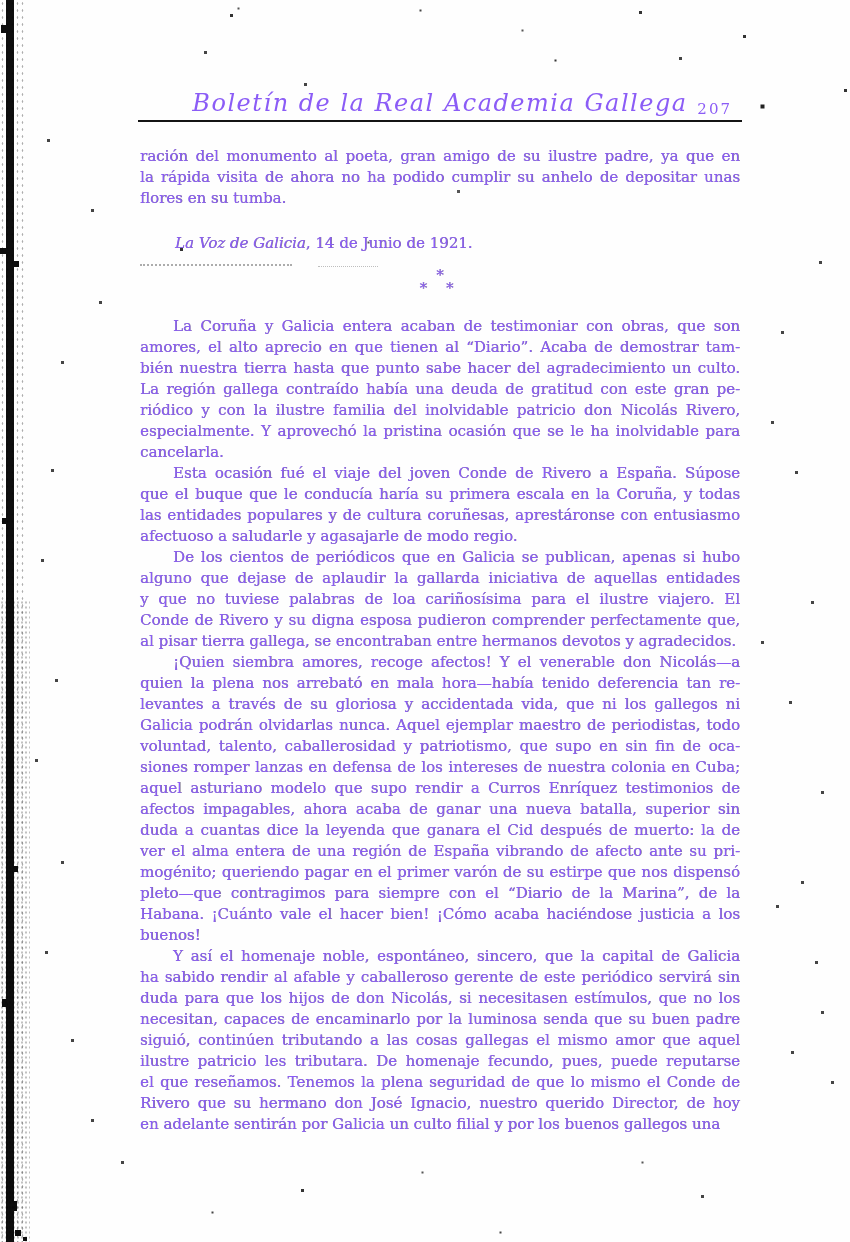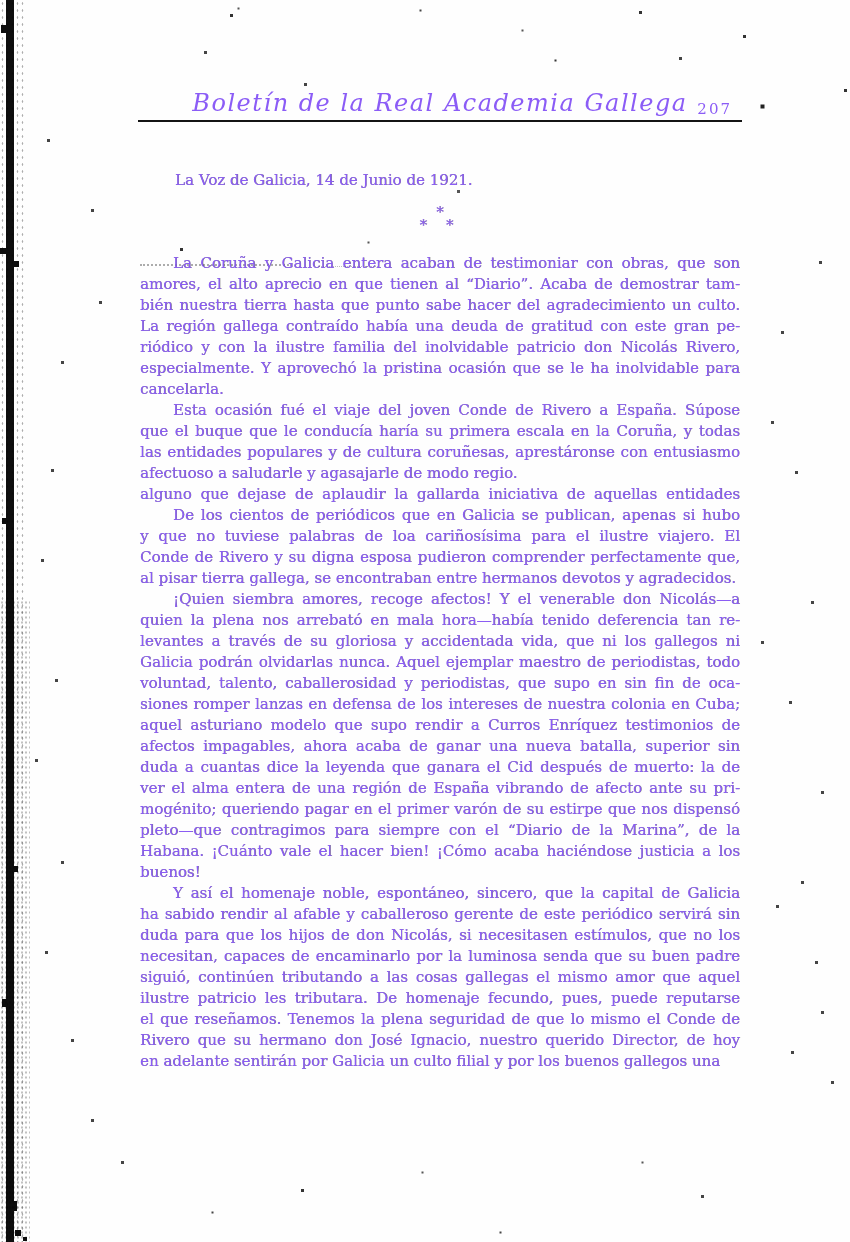--- a/index.html
+++ b/index.html
@@ -52,21 +52,21 @@
 
   
   .body-content{position:absolute;left:140px;top:146px;width:600px;
     font-size:15px;line-height:21px;
     text-shadow:.35px 0 0 rgba(20,20,20,.55);}
   .para{margin:0;}
   .line{text-align:justify;text-align-last:justify;white-space:normal;}
   .line.last{text-align-last:left;}
   .line.indent{text-indent:33px;}
   .dateline{margin-top:24px;padding-left:35px;}
-  .dateline .src{}
+  .dateline .src{font-style:italic;}
   .separator{margin-top:15px;margin-bottom:21px;text-align:center;
     font-size:15px;line-height:13px;}
   .separator .ast-row{letter-spacing:0;}
   .separator .ast-row.wide{letter-spacing:7px;}
 </style>
 </head>
 <body>
 
 <div class="page">
   <div class="binding-bar"></div>
@@ -76,20 +76,25 @@
   <div class="speckles"></div>
   <div class="smudge"></div>
   <div class="smudge2"></div>
 
   <div class="header">
     <span class="header-title">Boletín de la Real Academia Gallega</span>
     <span class="page-number">207</span>
   </div>
 
   <div class="body-content">
+      <div class="para">
+        <div class="line">ración del monumento al poeta, gran amigo de su ilustre padre, ya que en</div>
+        <div class="line">la rápida visita de ahora no ha podido cumplir su anhelo de depositar unas</div>
+        <div class="line last">flores en su tumba.</div>
+      </div>
       <div class="dateline"><span class="src">La Voz de Galicia</span><span>, 14 de Junio de 1921.</span></div>
       <div class="separator">
         <div class="ast-row">*</div>
         <div class="ast-row wide">* *</div>
       </div>
       <div class="para">
         <div class="line indent">La Coruña y Galicia entera acaban de testimoniar con obras, que son</div>
         <div class="line">amores, el alto aprecio en que tienen al “Diario”. Acaba de demostrar tam-</div>
         <div class="line">bién nuestra tierra hasta que punto sabe hacer del agradecimiento un culto.</div>
         <div class="line">La región gallega contraído había una deuda de gratitud con este gran pe-</div>
@@ -97,32 +102,32 @@
         <div class="line">especialmente. Y aprovechó la pristina ocasión que se le ha inolvidable para</div>
         <div class="line last">cancelarla.</div>
       </div>
       <div class="para">
         <div class="line indent">Esta ocasión fué el viaje del joven Conde de Rivero a España. Súpose</div>
         <div class="line">que el buque que le conducía haría su primera escala en la Coruña, y todas</div>
         <div class="line">las entidades populares y de cultura coruñesas, aprestáronse con entusiasmo</div>
         <div class="line last">afectuoso a saludarle y agasajarle de modo regio.</div>
       </div>
       <div class="para">
+        <div class="line indent">De los cientos de periódicos que en Galicia se publican, apenas si hubo</div>
         <div class="line">alguno que dejase de aplaudir la gallarda iniciativa de aquellas entidades</div>
-        <div class="line indent">De los cientos de periódicos que en Galicia se publican, apenas si hubo</div>
         <div class="line">y que no tuviese palabras de loa cariñosísima para el ilustre viajero. El</div>
         <div class="line">Conde de Rivero y su digna esposa pudieron comprender perfectamente que,</div>
         <div class="line last">al pisar tierra gallega, se encontraban entre hermanos devotos y agradecidos.</div>
       </div>
       <div class="para">
         <div class="line indent">¡Quien siembra amores, recoge afectos! Y el venerable don Nicolás—a</div>
         <div class="line">quien la plena nos arrebató en mala hora—había tenido deferencia tan re-</div>
         <div class="line">levantes a través de su gloriosa y accidentada vida, que ni los gallegos ni</div>
         <div class="line">Galicia podrán olvidarlas nunca. Aquel ejemplar maestro de periodistas, todo</div>
-        <div class="line">voluntad, talento, caballerosidad y periodistas, que supo en sin fin de oca-</div>
+        <div class="line">voluntad, talento, caballerosidad y patriotismo, que supo en sin fin de oca-</div>
         <div class="line">siones romper lanzas en defensa de los intereses de nuestra colonia en Cuba;</div>
         <div class="line">aquel asturiano modelo que supo rendir a Curros Enríquez testimonios de</div>
         <div class="line">afectos impagables, ahora acaba de ganar una nueva batalla, superior sin</div>
         <div class="line">duda a cuantas dice la leyenda que ganara el Cid después de muerto: la de</div>
         <div class="line">ver el alma entera de una región de España vibrando de afecto ante su pri-</div>
         <div class="line">mogénito; queriendo pagar en el primer varón de su estirpe que nos dispensó</div>
         <div class="line">pleto—que contragimos para siempre con el “Diario de la Marina”, de la</div>
         <div class="line">Habana. ¡Cuánto vale el hacer bien! ¡Cómo acaba haciéndose justicia a los</div>
         <div class="line last">buenos!</div>
       </div>

